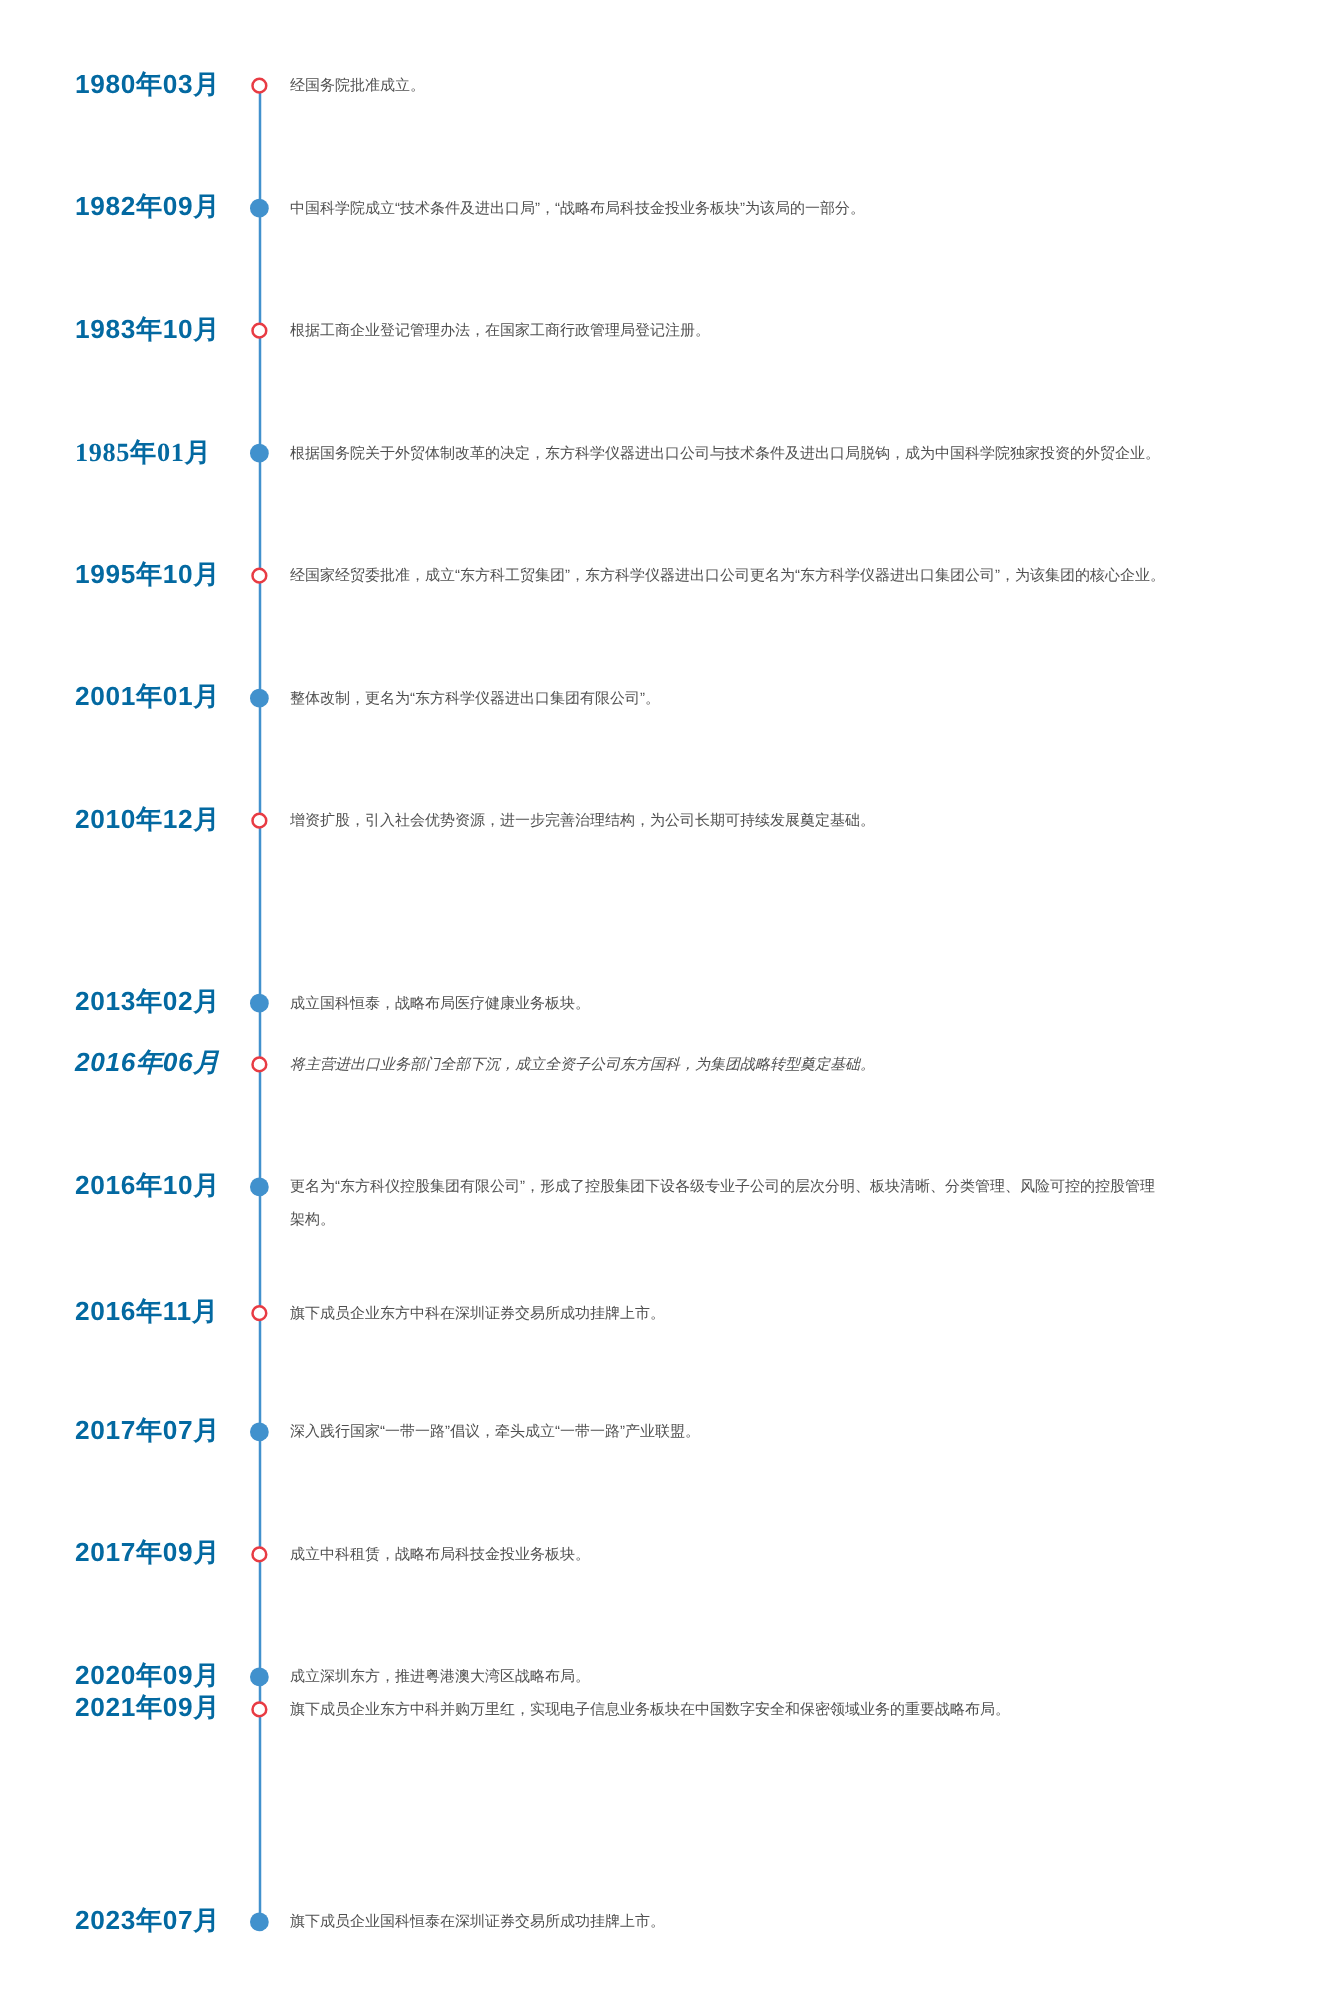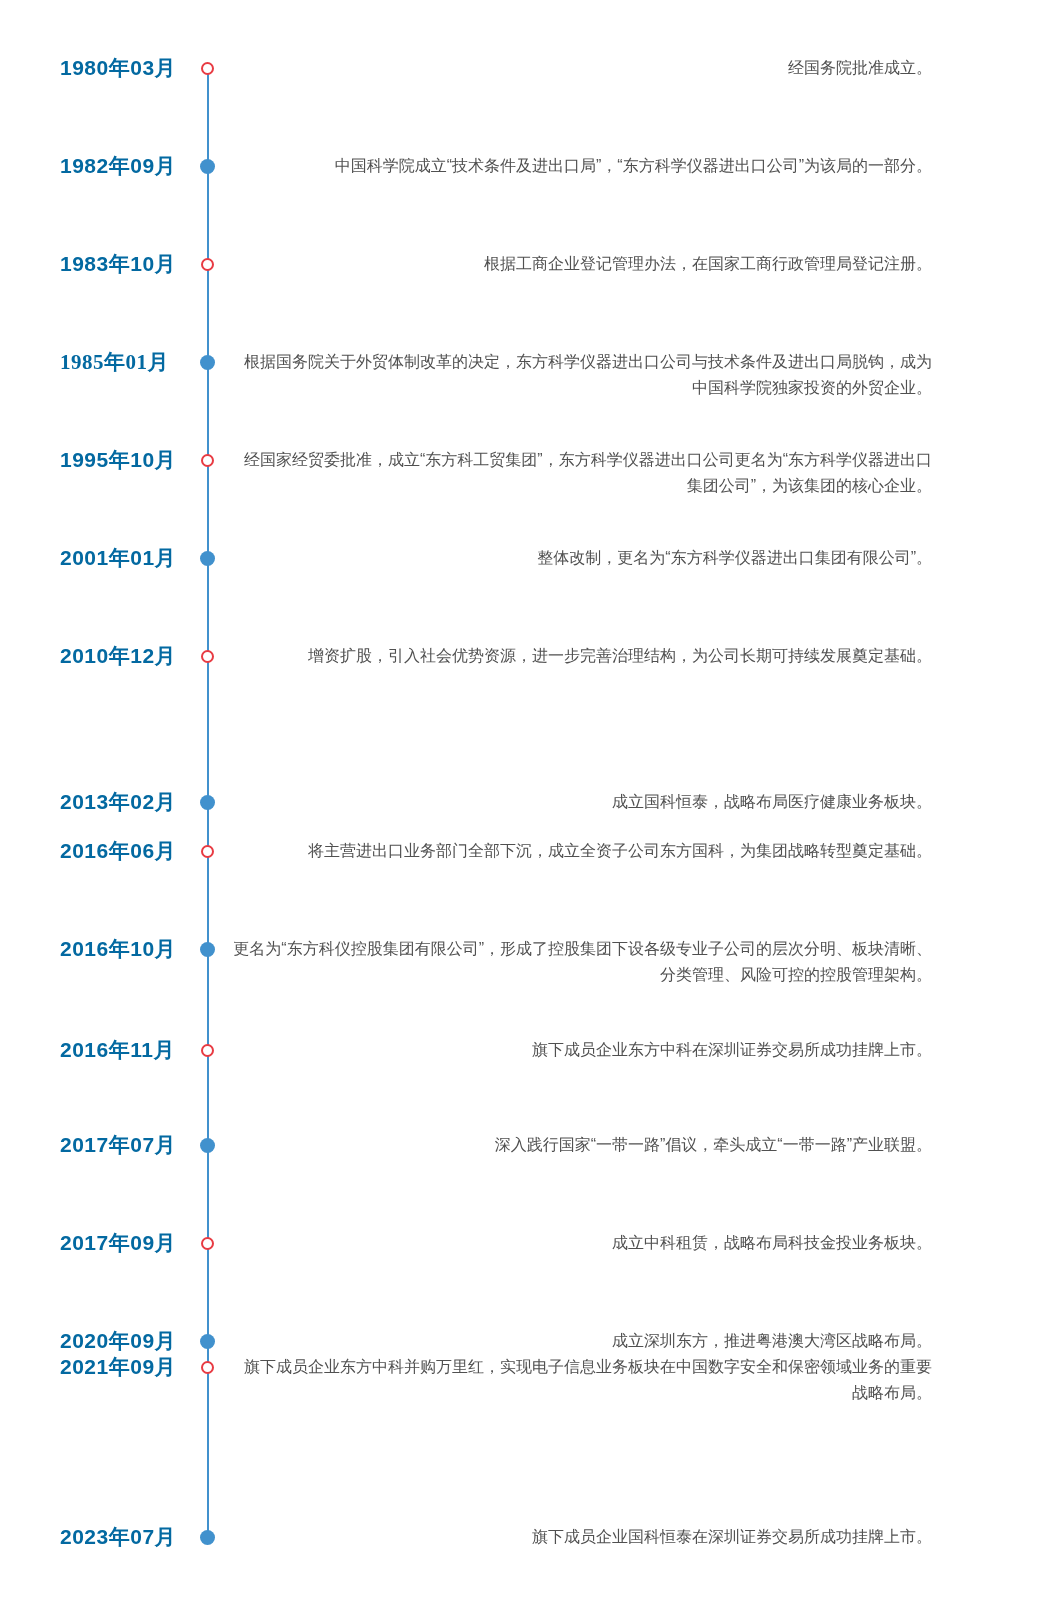--- a/index.html
+++ b/index.html
@@ -63,41 +63,40 @@
     width: 13px;
     height: 13px;
     background: #ffffff;
     border: 2px solid #e83b43;
   }
   .timeline-desc {
     position: absolute;
     left: 232px;
     top: 1px;
     width: 700px;
-    font-size: 16px;
+    font-size: 12px;
     line-height: 26px;
     color: #505050;
-    text-align: right;
   }
 </style>
 </head>
 <body>
 
 <div class="timeline">
   <div class="timeline-line"></div>
   <div id="items-container">
       <div class="timeline-item" style="top: 54px;">
     <div class="timeline-date">1980年03月</div>
     <div class="timeline-marker hollow"></div>
     <div class="timeline-desc">经国务院批准成立。</div>
   </div>
       <div class="timeline-item" style="top: 152px;">
     <div class="timeline-date">1982年09月</div>
     <div class="timeline-marker filled"></div>
-    <div class="timeline-desc">中国科学院成立“技术条件及进出口局”，“东方科学仪器进出口公司”为该局的一部分。</div>
+    <div class="timeline-desc">中国科学院成立“技术条件及进出口局”，“战略布局科技金投业务板块”为该局的一部分。</div>
   </div>
       <div class="timeline-item" style="top: 250px;">
     <div class="timeline-date">1983年10月</div>
     <div class="timeline-marker hollow"></div>
     <div class="timeline-desc">根据工商企业登记管理办法，在国家工商行政管理局登记注册。</div>
   </div>
       <div class="timeline-item" style="top: 348px; font-family: Liberation Serif, serif;">
     <div class="timeline-date">1985年01月</div>
     <div class="timeline-marker filled"></div>
     <div class="timeline-desc">根据国务院关于外贸体制改革的决定，东方科学仪器进出口公司与技术条件及进出口局脱钩，成为中国科学院独家投资的外贸企业。</div>
@@ -115,21 +114,21 @@
       <div class="timeline-item" style="top: 642px;">
     <div class="timeline-date">2010年12月</div>
     <div class="timeline-marker hollow"></div>
     <div class="timeline-desc">增资扩股，引入社会优势资源，进一步完善治理结构，为公司长期可持续发展奠定基础。</div>
   </div>
       <div class="timeline-item" style="top: 740px; margin-top: 48px;">
     <div class="timeline-date">2013年02月</div>
     <div class="timeline-marker filled"></div>
     <div class="timeline-desc">成立国科恒泰，战略布局医疗健康业务板块。</div>
   </div>
-      <div class="timeline-item" style="top: 837px;">
+      <div class="timeline-item" style="top: 837px; font-style: italic;">
     <div class="timeline-date">2016年06月</div>
     <div class="timeline-marker hollow"></div>
     <div class="timeline-desc">将主营进出口业务部门全部下沉，成立全资子公司东方国科，为集团战略转型奠定基础。</div>
   </div>
       <div class="timeline-item" style="top: 935px;">
     <div class="timeline-date">2016年10月</div>
     <div class="timeline-marker filled"></div>
     <div class="timeline-desc">更名为“东方科仪控股集团有限公司”，形成了控股集团下设各级专业子公司的层次分明、板块清晰、分类管理、风险可控的控股管理架构。</div>
   </div>
       <div class="timeline-item" style="top: 1036px;">

